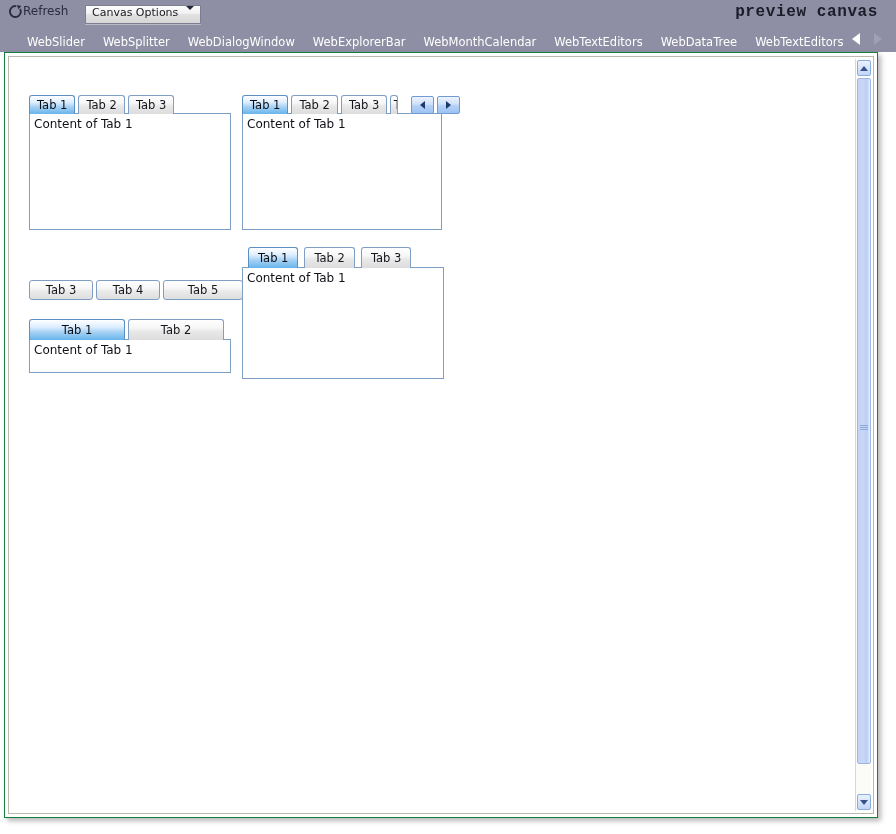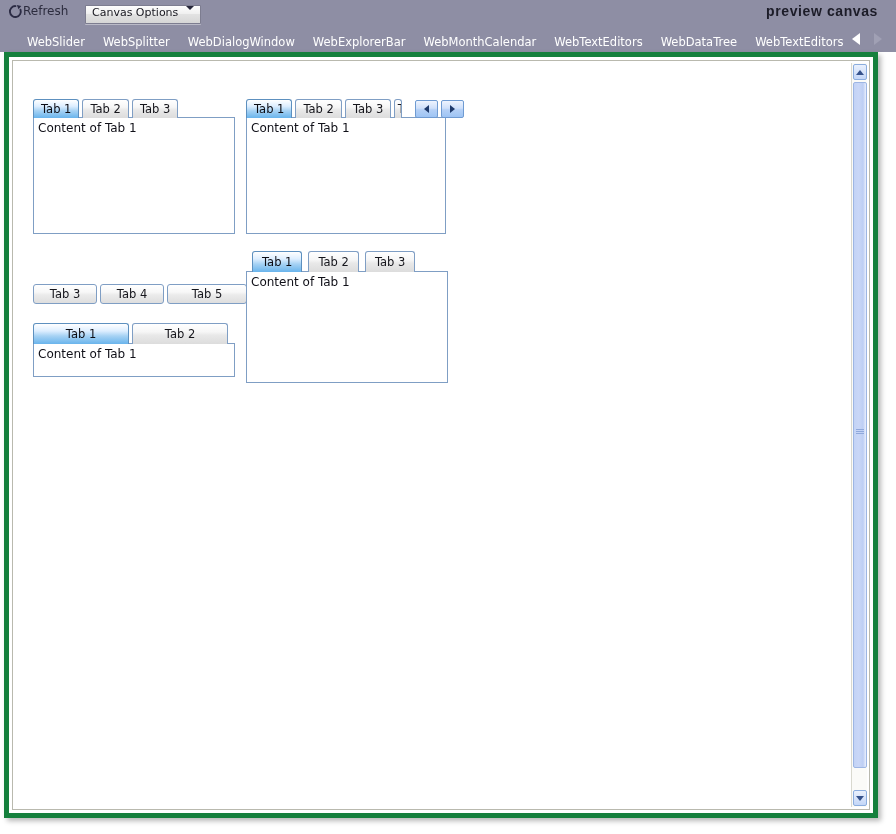--- a/index.html
+++ b/index.html
@@ -76,25 +76,25 @@
   }
   .caret-down {
     width: 0; height: 0;
     border-left: 4px solid transparent;
     border-right: 4px solid transparent;
     border-top: 4px solid #26263a;
   }
   .preview-title {
     position: absolute;
     right: 18px; top: 3px;
-    font-size: 14px;
+    font-size: 16px;
     font-weight: bold;
     color: #1c1c28;
     letter-spacing: 0.6px;
-    font-family: Liberation Sans, sans-serif;
+    font-family: Liberation Mono, monospace;
   }
 
   
   .tabstrip {
     position: absolute;
     left: 0; top: 26px;
     width: 896px; height: 26px;
     display: flex;
     align-items: flex-end;
   }
@@ -148,21 +148,21 @@
     border-left: 8px solid #a0a0b4;
   }
 
   
   .canvas-outer {
     position: absolute;
     left: 4px; top: 52px;
     width: 874px;
     height: 766px;
     background: #ffffff;
-    border: 5px solid #15803d;
+    border: 1px solid #15803d;
     box-shadow: 3px 3px 5px rgba(0,0,0,0.28);
     box-sizing: border-box;
   }
   .canvas-inner {
     position: absolute;
     left: 3px; top: 3px;
     right: 3px; bottom: 3px;
     background: #ffffff;
     border: 1px solid #b9b9ae;
     box-sizing: border-box;

